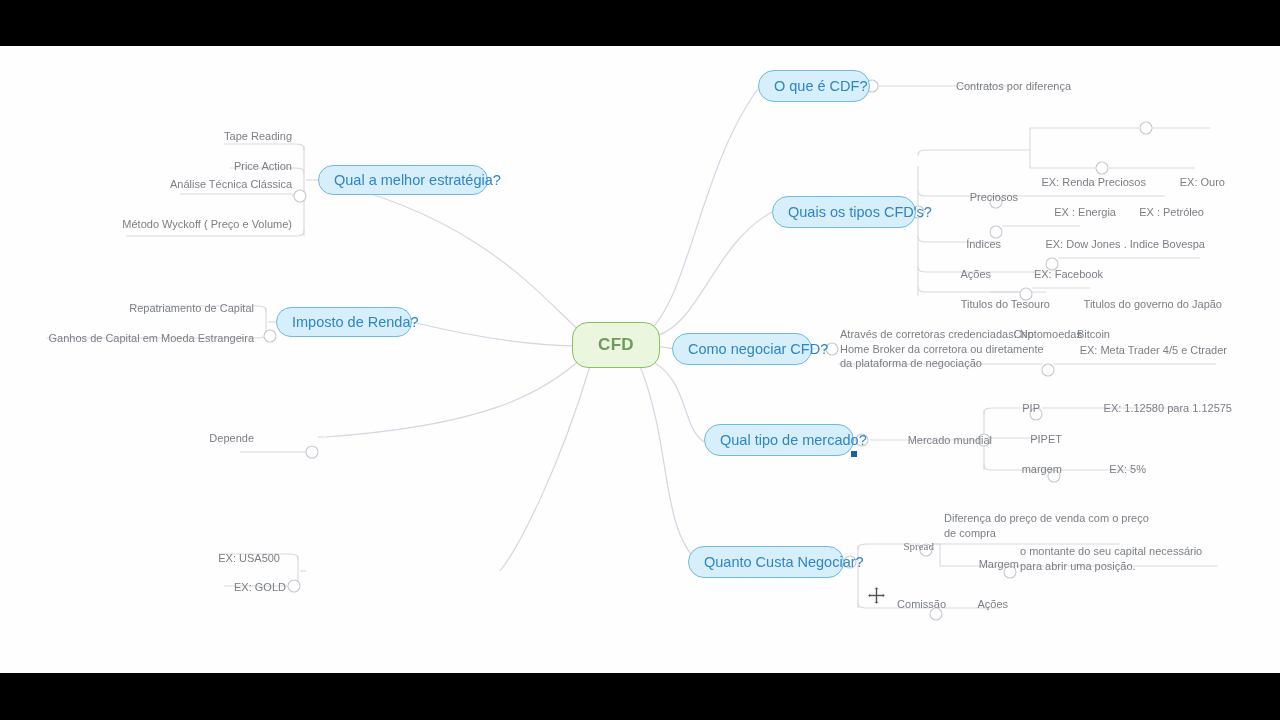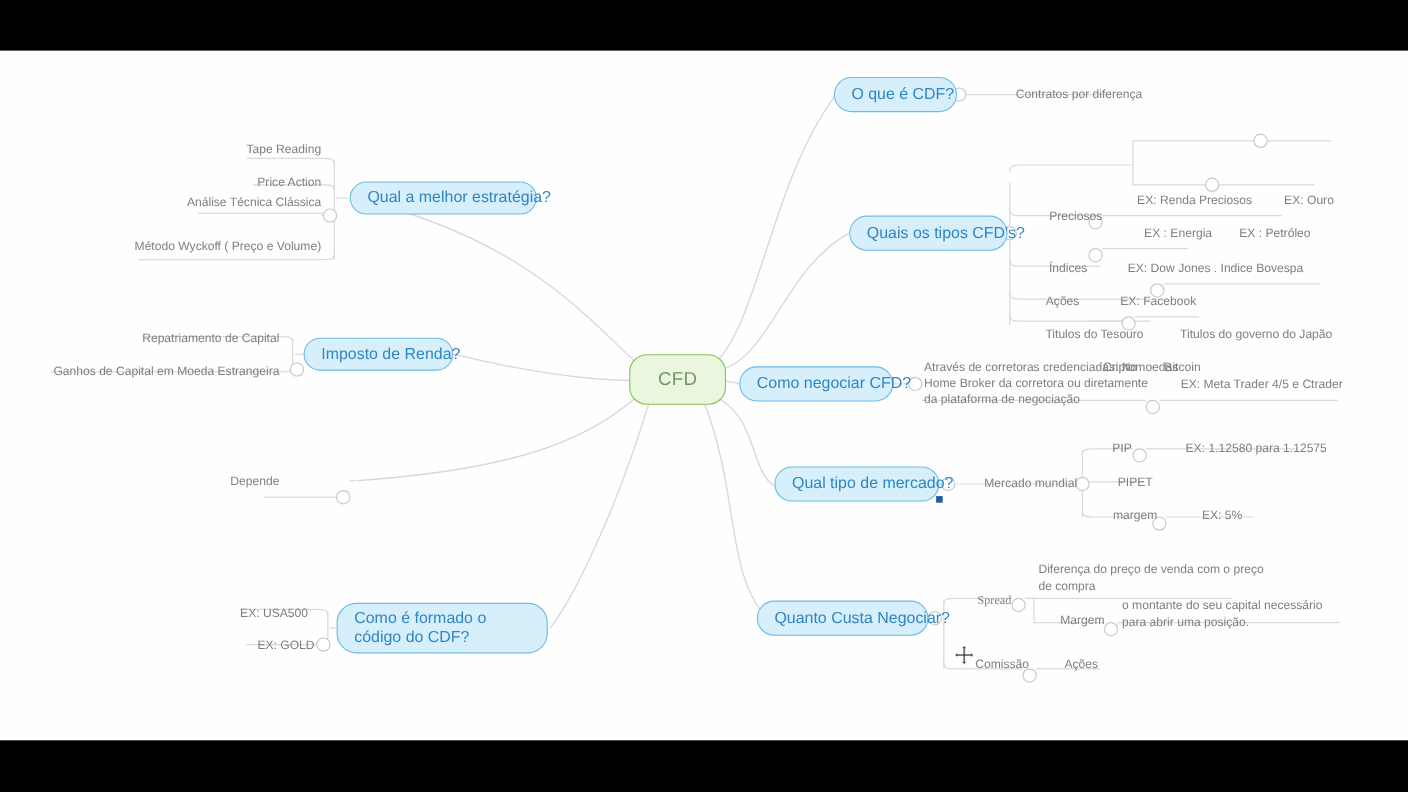--- a/index.html
+++ b/index.html
@@ -48,21 +48,21 @@
     padding: 0 15px;
     justify-content: flex-start;
     line-height: 1.25;
   }
   .leaf {
     color: #7a7f85;
     font-size: 11px;
     line-height: 1.33;
     background: transparent;
   }
-  .leaf.r { justify-content: center; }
+  .leaf.r { justify-content: flex-end; }
   .leaf.l { justify-content: flex-end; text-align: right; }
 
   .handle {
     position: absolute;
     width: 6px; height: 6px;
     background: #1a5f9e;
   }
   .move-cursor {
     position: absolute;
     width: 17px; height: 17px;
@@ -205,21 +205,21 @@
         <circle cx="926" cy="504" r="6"></circle>
         <circle cx="1010" cy="526" r="6"></circle>
         <circle cx="936" cy="568" r="6"></circle>
         <circle cx="300" cy="150" r="6"></circle>
         <circle cx="270" cy="290" r="6"></circle>
         <circle cx="312" cy="406" r="6"></circle>
         <circle cx="294" cy="540" r="6"></circle>
       </g>
     </svg>
 
-    <div class="node central" style="left:572px; top:276px; width:88px; height:46px;">
+    <div class="node central" style="left:572px; top:276px; width:88px; height:46px;font-weight:bold;">
       <span>CFD</span>
     </div>
 
     <div class="node topic" style="left:758px; top:24px; width:112px; height:32px;">
       <span>O que é CDF?</span>
     </div>
     <div class="node leaf r" style="left:891px; top:32px; width:180px; height:16px;">
       <span>Contratos por diferença</span>
     </div>
 
@@ -345,23 +345,20 @@
       <span>Repatriamento de Capital</span>
     </div>
     <div class="node leaf l" style="left:48px; top:284px; width:206px; height:16px;">
       <span>Ganhos de Capital em Moeda Estrangeira</span>
     </div>
 
     <div class="node leaf l" style="left:182px; top:384px; width:72px; height:16px;">
       <span>Depende</span>
     </div>
 
-    <div class="node topic wrap" style="left:306px; top:502px; width:192px; height:46px;">
-      <span>Como é formado o código do CDF?</span>
-    </div>
     <div class="node leaf l" style="left:150px; top:504px; width:130px; height:16px;">
       <span>EX: USA500</span>
     </div>
     <div class="node leaf l" style="left:156px; top:533px; width:130px; height:16px;">
       <span>EX: GOLD</span>
     </div>
 
     <div class="move-cursor" style="left:868px; top:541px;">
       <svg viewBox="0 0 16 16" width="17" height="17" fill="#4a4a4a" stroke="#ffffff" stroke-width="0.6">
         <path d="M8 0 L10.2 2.2 L8.9 2.2 L8.9 7.1 L13.8 7.1 L13.8 5.8 L16 8 L13.8 10.2 L13.8 8.9 L8.9 8.9 L8.9 13.8 L10.2 13.8 L8 16 L5.8 13.8 L7.1 13.8 L7.1 8.9 L2.2 8.9 L2.2 10.2 L0 8 L2.2 5.8 L2.2 7.1 L7.1 7.1 L7.1 2.2 L5.8 2.2 Z"></path>

